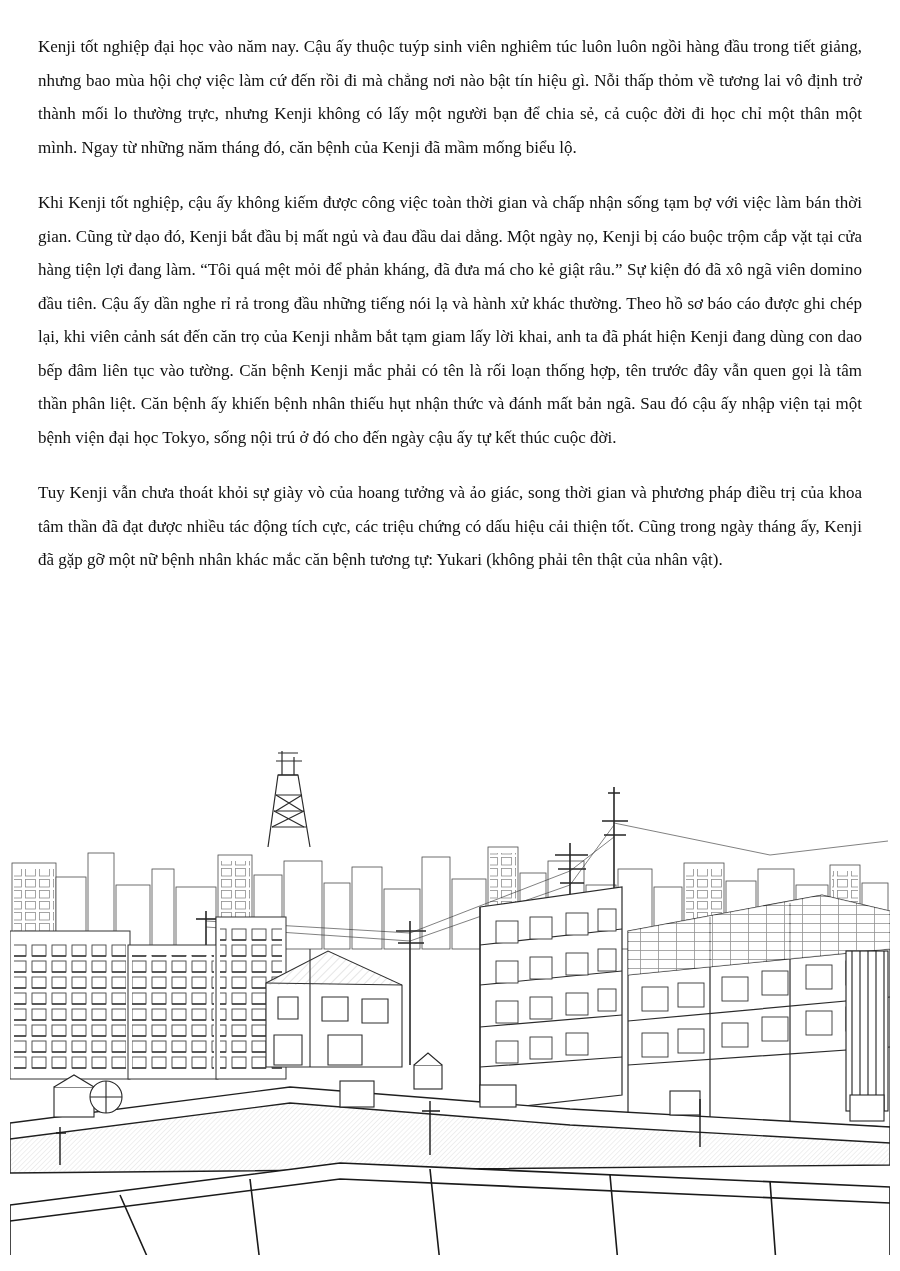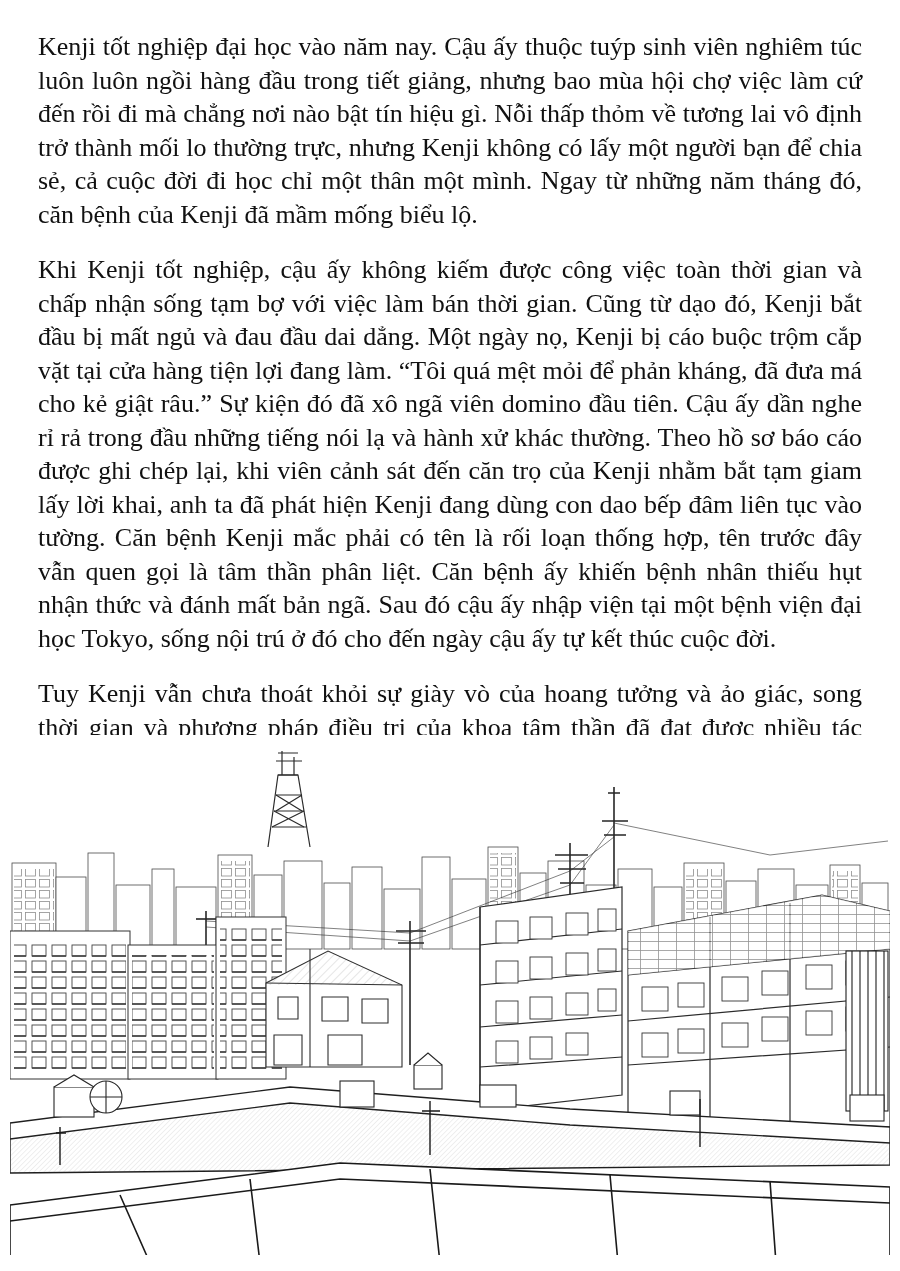--- a/index.html
+++ b/index.html
@@ -17,21 +17,21 @@
   }
   .text-block {
     position: absolute;
     left: 38px;
     right: 38px;
     top: 30px;
     width: 824px;
   }
   .para {
     font-family: "Liberation Serif", "DejaVu Serif", serif;
-    font-size: 26px;
+    font-size: 17px;
     line-height: 33.5px;
     color: #111111;
     text-align: justify;
     text-justify: inter-word;
     margin: 0 0 22px 0;
     hyphens: none;
   }
   .illustration {
     position: absolute;
     left: 10px;

